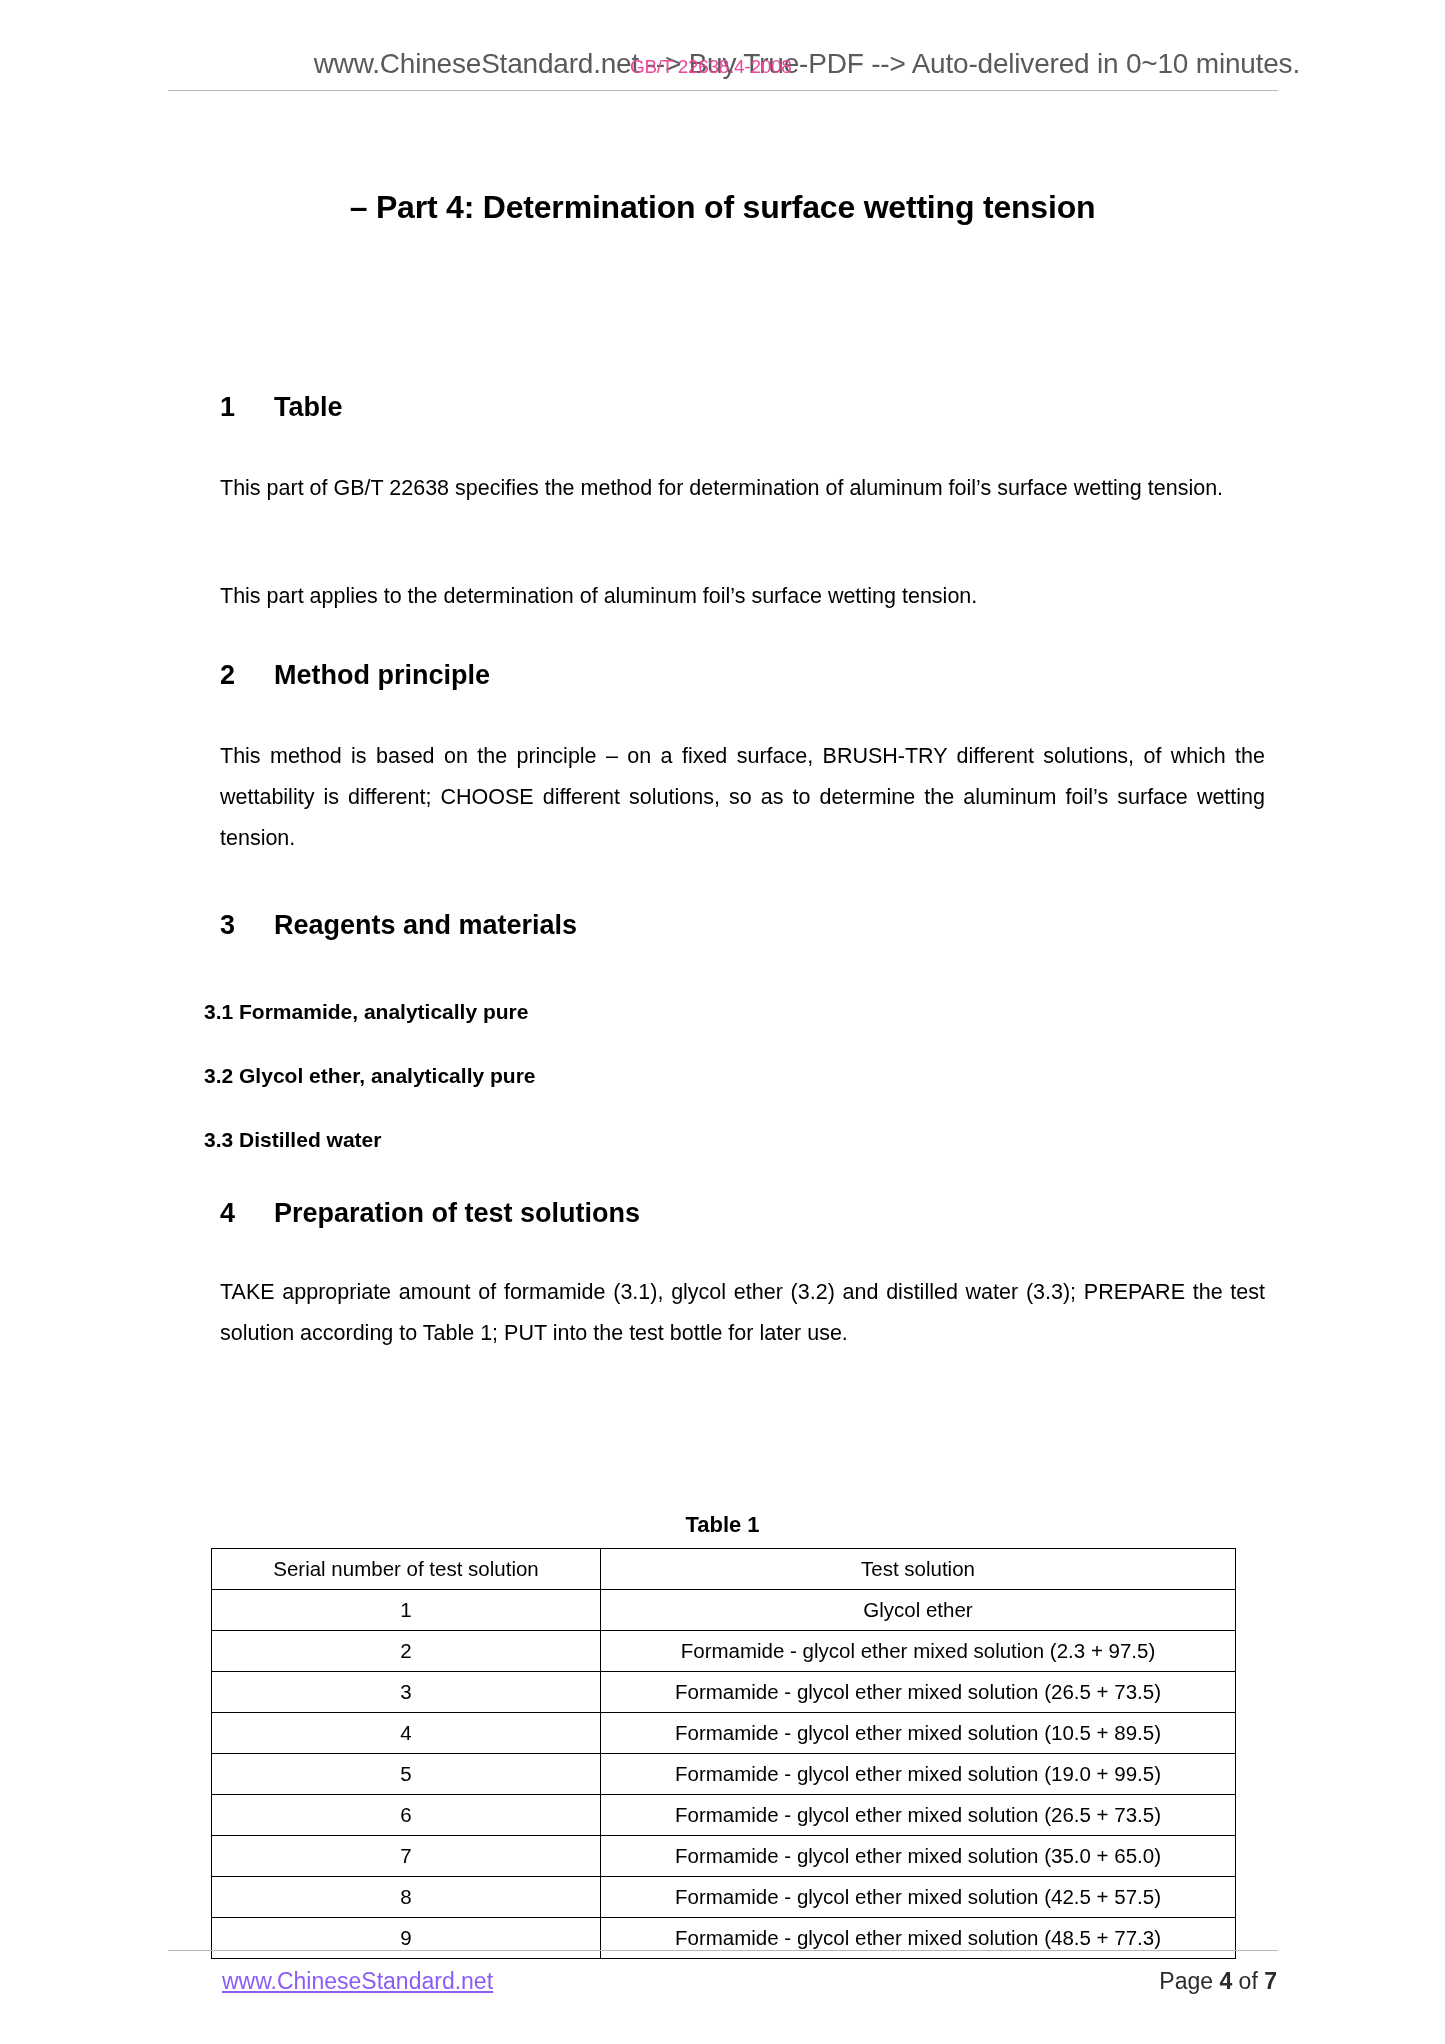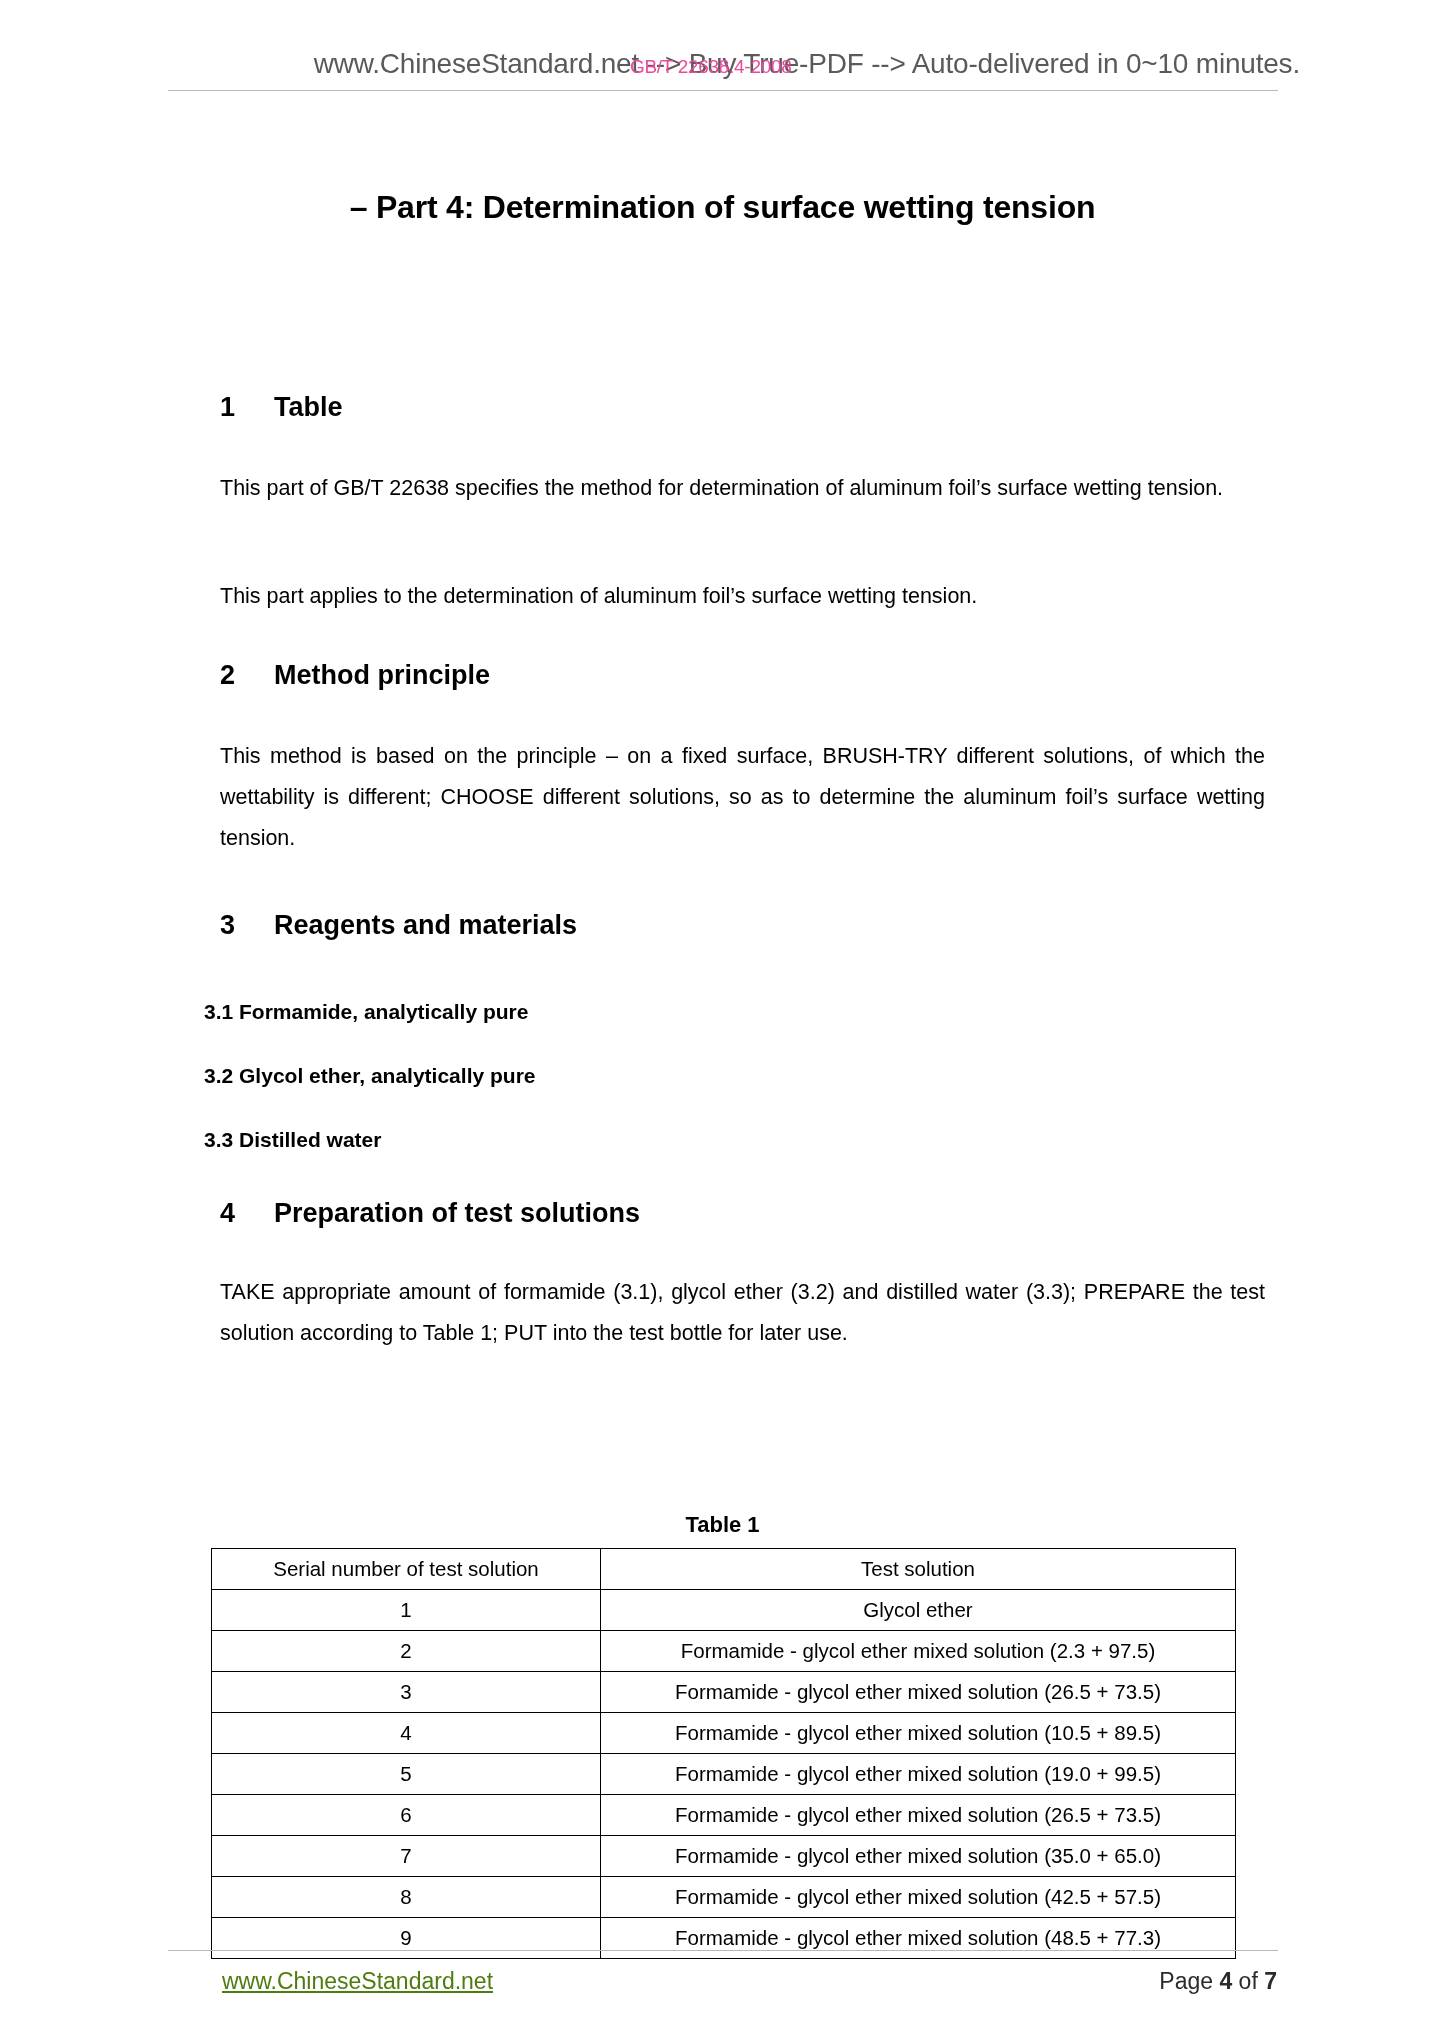--- a/index.html
+++ b/index.html
@@ -141,21 +141,21 @@
     left: 168px;
     width: 1110px;
     height: 1px;
     background: #b9b9b9;
   }
   .footer-left {
     position: absolute;
     top: 1968px;
     left: 222px;
     font-size: 23px;
-    color: #4d7c0f;
+    color: #8b5cf6;
     text-decoration: underline;
   }
   .footer-right {
     position: absolute;
     top: 1968px;
     right: 168px;
     font-size: 23px;
     color: #2b2b2b;
   }
   .footer-right b { font-weight: bold; }

